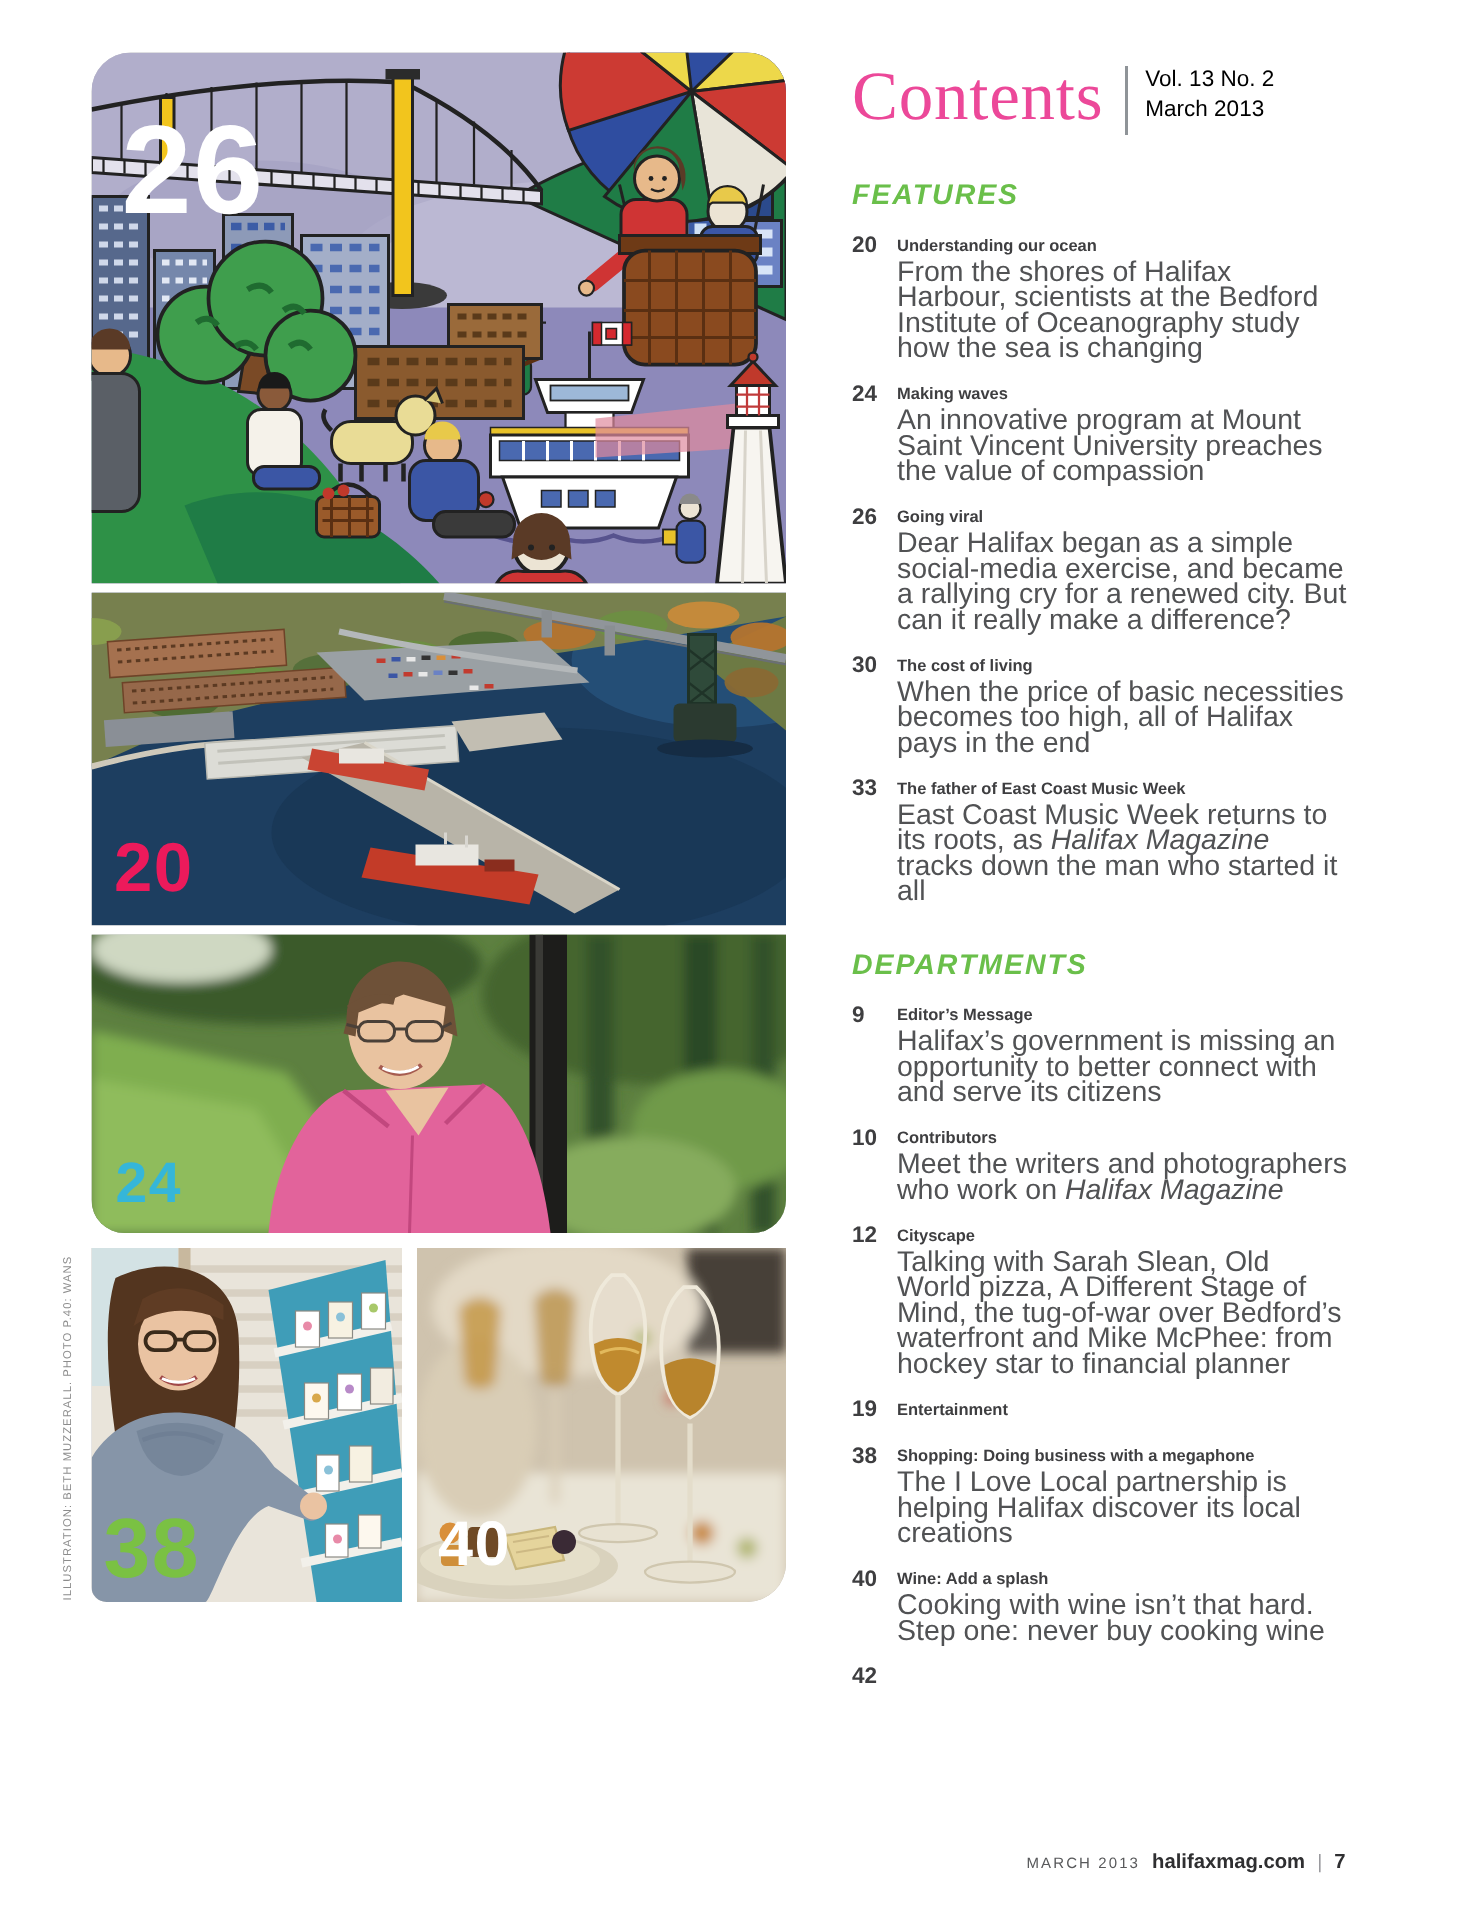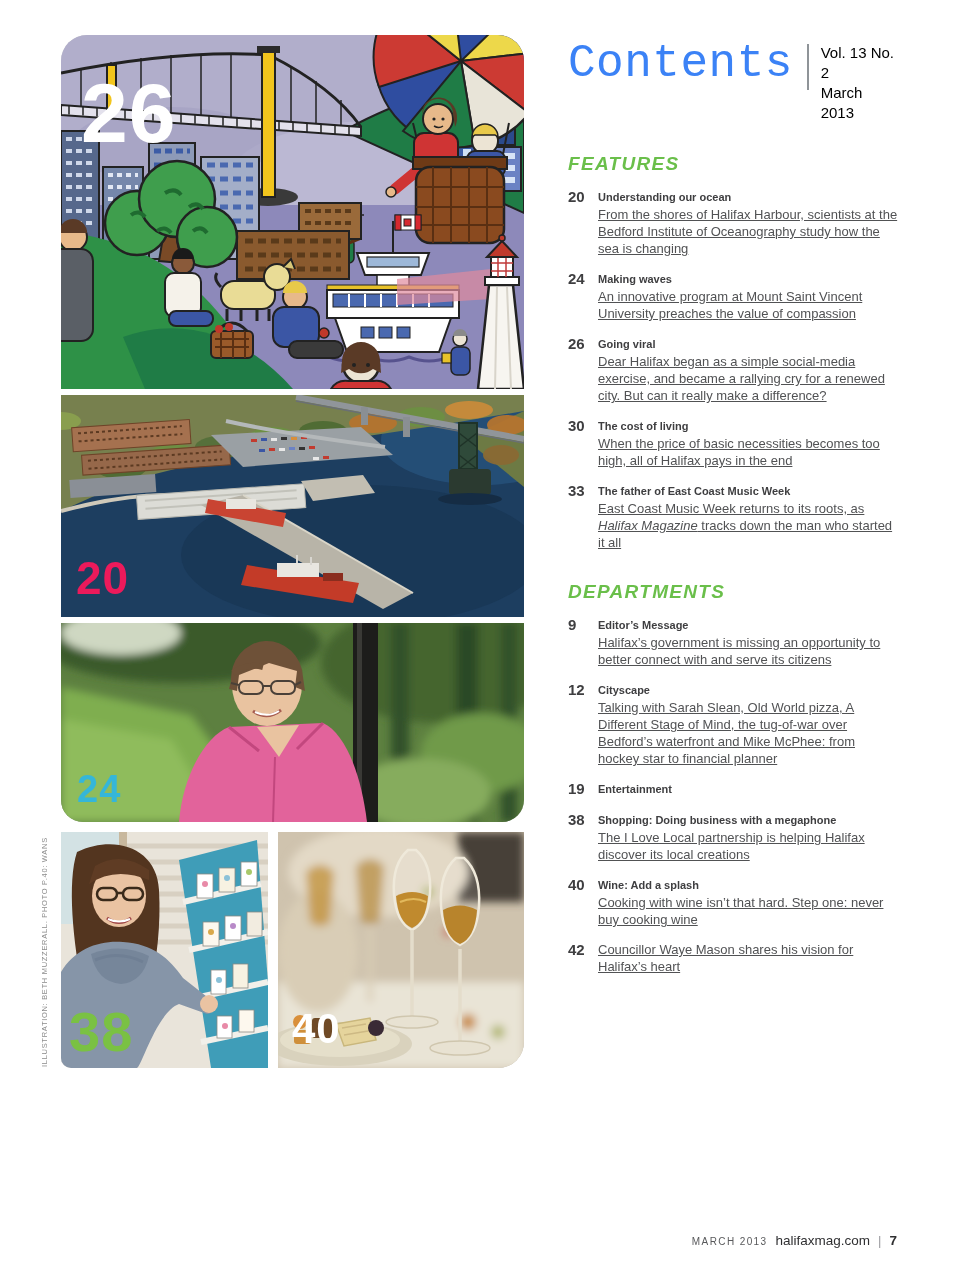--- a/index.html
+++ b/index.html
@@ -25,36 +25,36 @@
   .n40{left:14px;bottom:18px;font-size:42px;}
 
   
   .credit{position:absolute;left:40px;top:847px;height:220px;
           writing-mode:vertical-rl;transform:rotate(180deg);
           font-size:7.5px;letter-spacing:0.7px;color:#8c8c8c;white-space:nowrap;}
 
   
   .right-col{position:absolute;left:568px;top:38px;width:330px;}
   .toc-header{display:flex;align-items:flex-start;}
-  .toc-title{font-family:Liberation Mono, monospace;font-size:46px;line-height:52px;
-             color:#3b82f6;font-weight:400;letter-spacing:0.5px;}
+  .toc-title{font-family:Liberation Serif, serif;font-size:46px;line-height:52px;
+             color:#ec4899;font-weight:400;letter-spacing:0.5px;}
   .toc-divider{width:2px;height:46px;background:#8f9498;margin:6px 12px 0 14px;}
   .toc-vol{font-size:15px;line-height:20px;color:#000000;padding-top:5px;}
   .sec-heading{font-size:19px;font-weight:700;letter-spacing:1.3px;color:#6abf4a;
                margin:30px 0 13px 0;font-style:italic;}
   .entry{display:grid;grid-template-columns:30px 1fr;margin-bottom:13px;}
   .entry-num{font-size:15px;font-weight:700;color:#3e3e40;line-height:18px;}
   .entry-title{font-size:11px;font-weight:700;color:#3e3e40;line-height:18px;}
-  .entry-desc{font-size:13px;color:#515254;line-height:17px;text-decoration:underline;}
+  .entry-desc{font-size:19px;color:#515254;line-height:17px;}
   .entry-desc i{font-style:italic;}
 
   
   .footer{position:absolute;top:1233px;right:77px;display:flex;align-items:baseline;gap:8px;}
   .footer-date{font-size:10px;letter-spacing:1.4px;color:#58595b;}
-  .footer-site{font-size:13.5px;font-weight:400;color:#2f2f31;}
+  .footer-site{font-size:13.5px;font-weight:700;color:#2f2f31;}
   .footer-sep{font-size:13px;color:#9a9a9e;}
   .footer-page{font-size:13.5px;font-weight:700;color:#2f2f31;}
 </style>
 </head>
 <body>
 
 <div class="page">
 
   <div class="credit">ILLUSTRATION: BETH MUZZERALL. PHOTO P.40: WANS</div>
 
@@ -482,20 +482,27 @@
         </div>
         <h2 class="sec-heading">DEPARTMENTS</h2>
         <div class="entry">
           <div class="entry-num">9</div>
           <div>
             <div class="entry-title">Editor’s Message</div>
             <div class="entry-desc"><span>Halifax’s government is missing an opportunity to better connect with and serve its citizens</span></div>
           </div>
         </div>
         <div class="entry">
+          <div class="entry-num">10</div>
+          <div>
+            <div class="entry-title">Contributors</div>
+            <div class="entry-desc"><span>Meet the writers and photographers who work on </span><i>Halifax Magazine</i></div>
+          </div>
+        </div>
+        <div class="entry">
           <div class="entry-num">12</div>
           <div>
             <div class="entry-title">Cityscape</div>
             <div class="entry-desc"><span>Talking with Sarah Slean, Old World pizza, A Different Stage of Mind, the tug-of-war over Bedford’s waterfront and Mike McPhee: from hockey star to financial planner</span></div>
           </div>
         </div>
         <div class="entry">
           <div class="entry-num">19</div>
           <div>
             <div class="entry-title">Entertainment</div>
@@ -511,21 +518,20 @@
         <div class="entry">
           <div class="entry-num">40</div>
           <div>
             <div class="entry-title">Wine: Add a splash</div>
             <div class="entry-desc"><span>Cooking with wine isn’t that hard. Step one: never buy cooking wine</span></div>
           </div>
         </div>
         <div class="entry">
           <div class="entry-num">42</div>
           <div>
-            <div class="entry-desc"><span>Councillor Waye Mason shares his vision for Halifax’s heart</span></div>
           </div>
         </div>
       </div>
   </div>
 
   <div class="footer">
     <span class="footer-date">MARCH 2013</span>
     <span class="footer-site">halifaxmag.com</span>
     <span class="footer-sep">|</span>
     <span class="footer-page">7</span>

